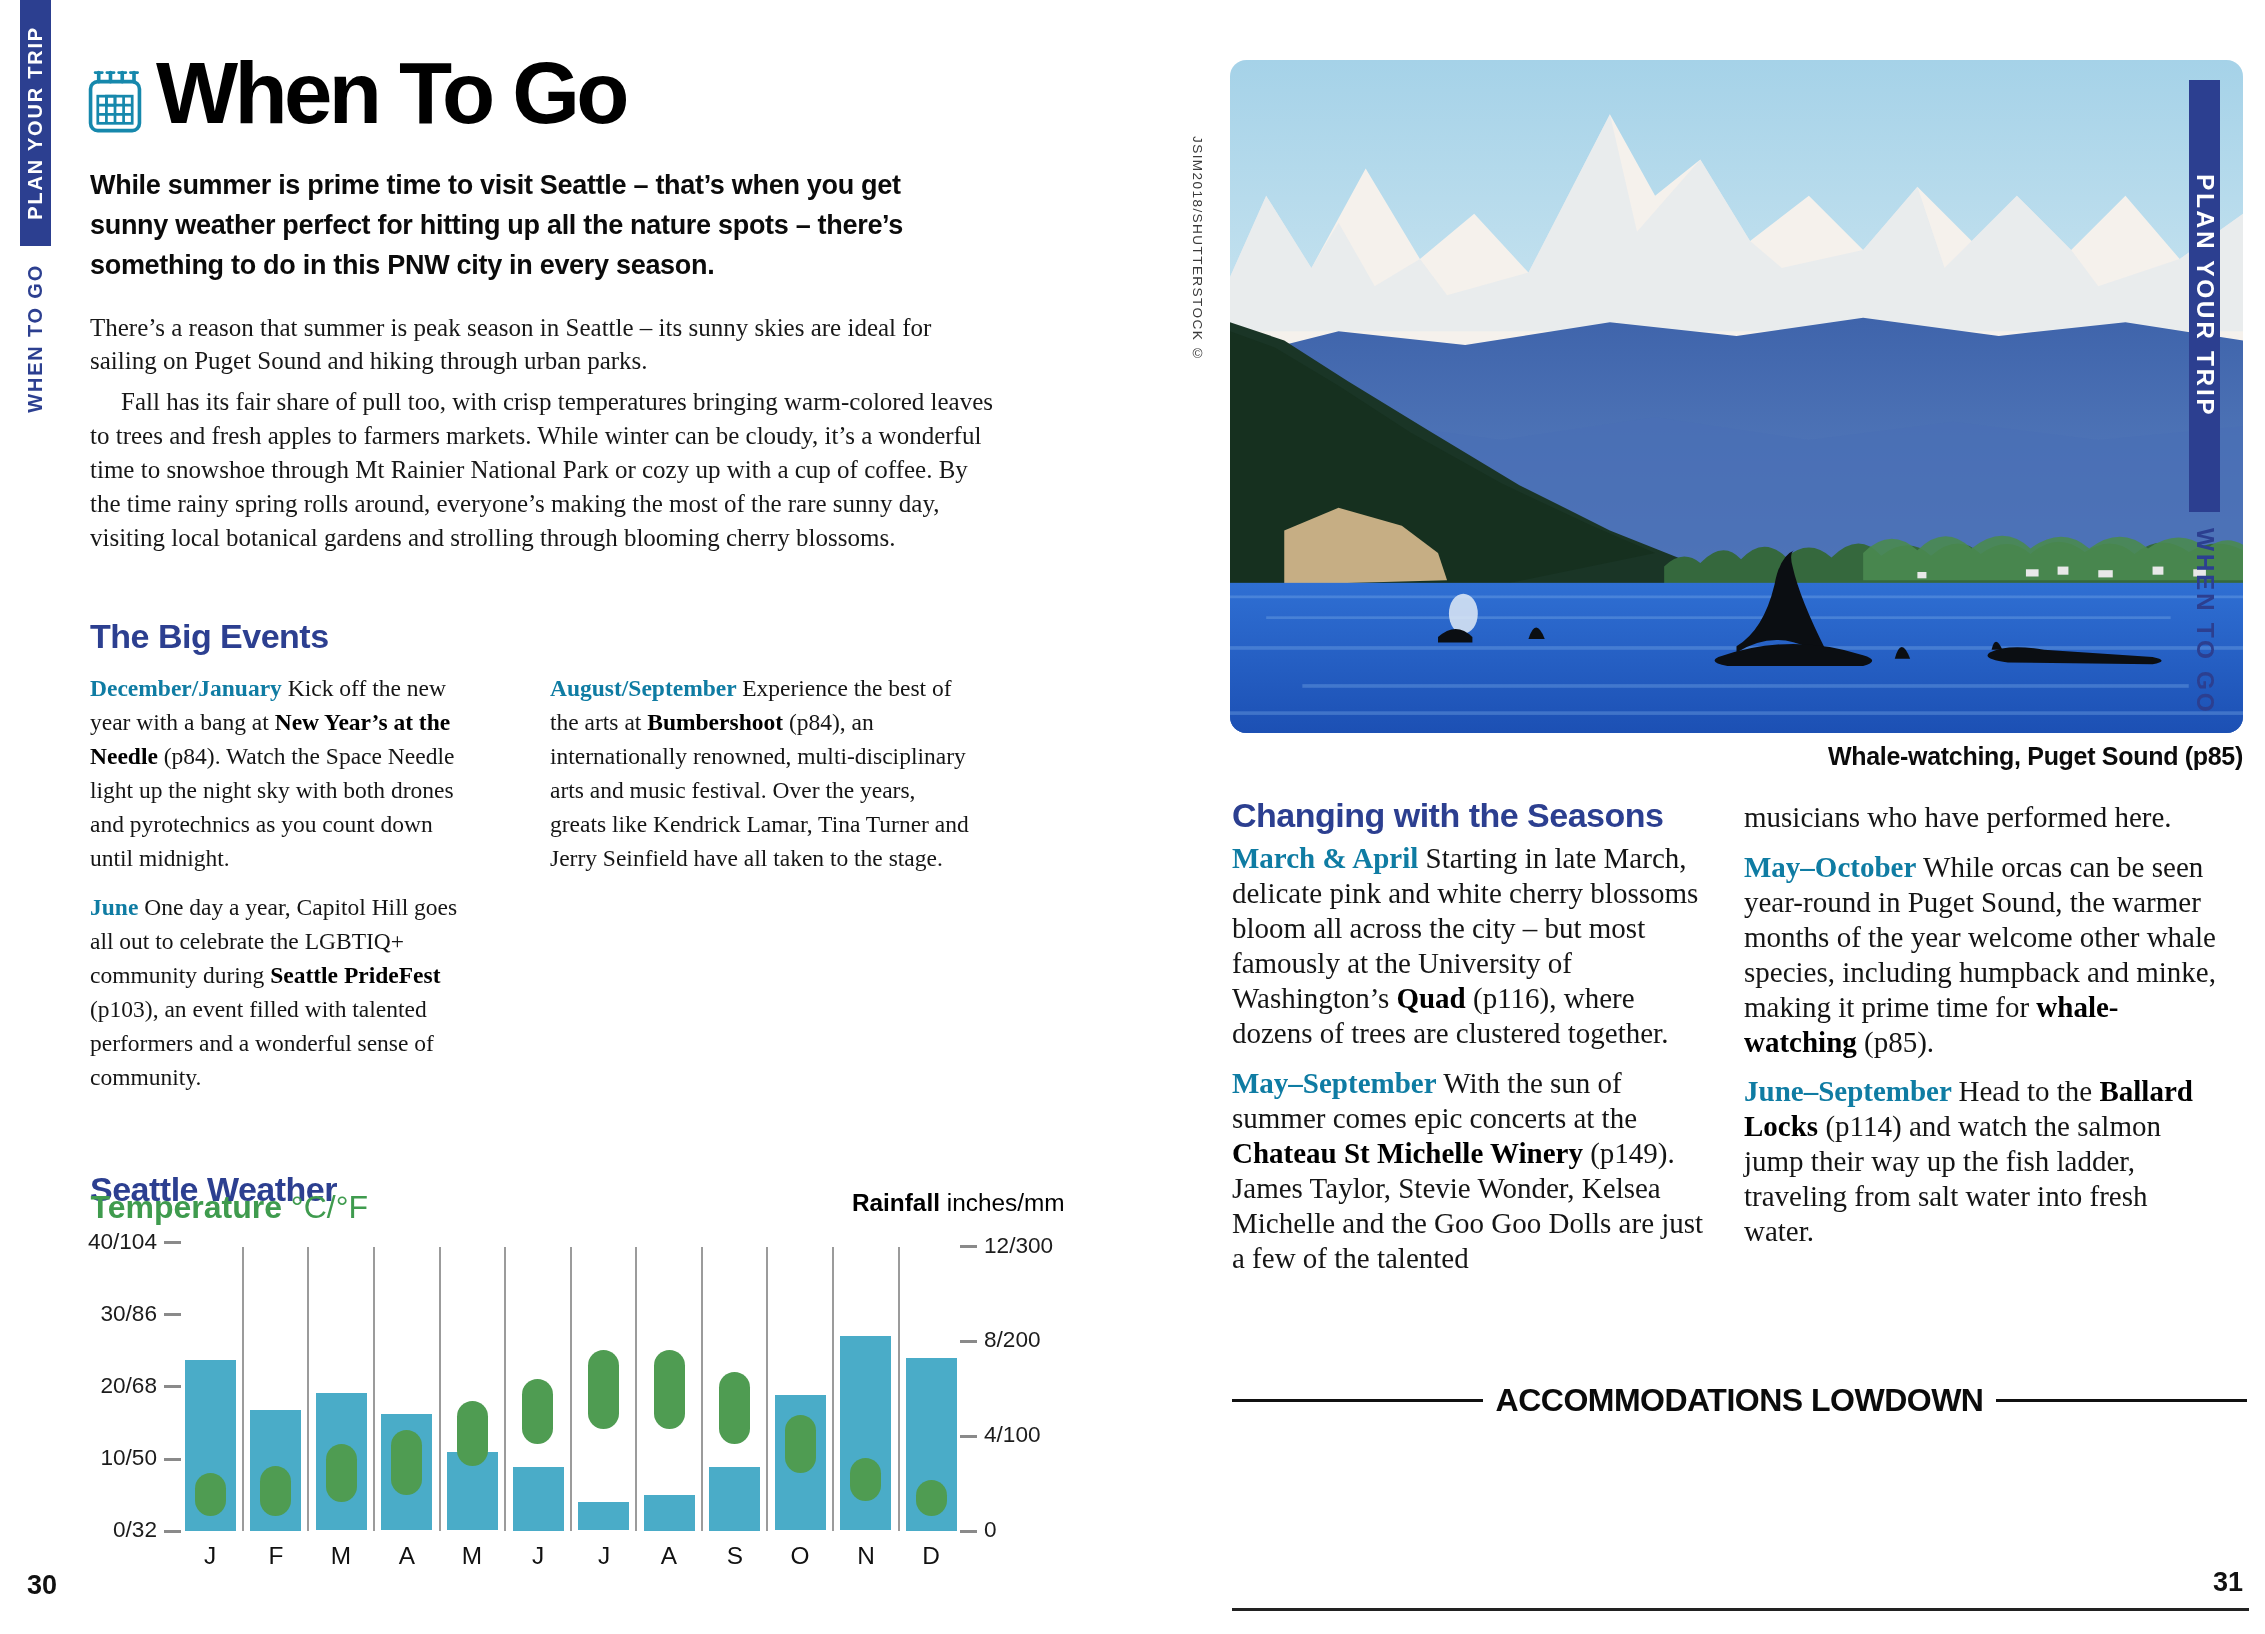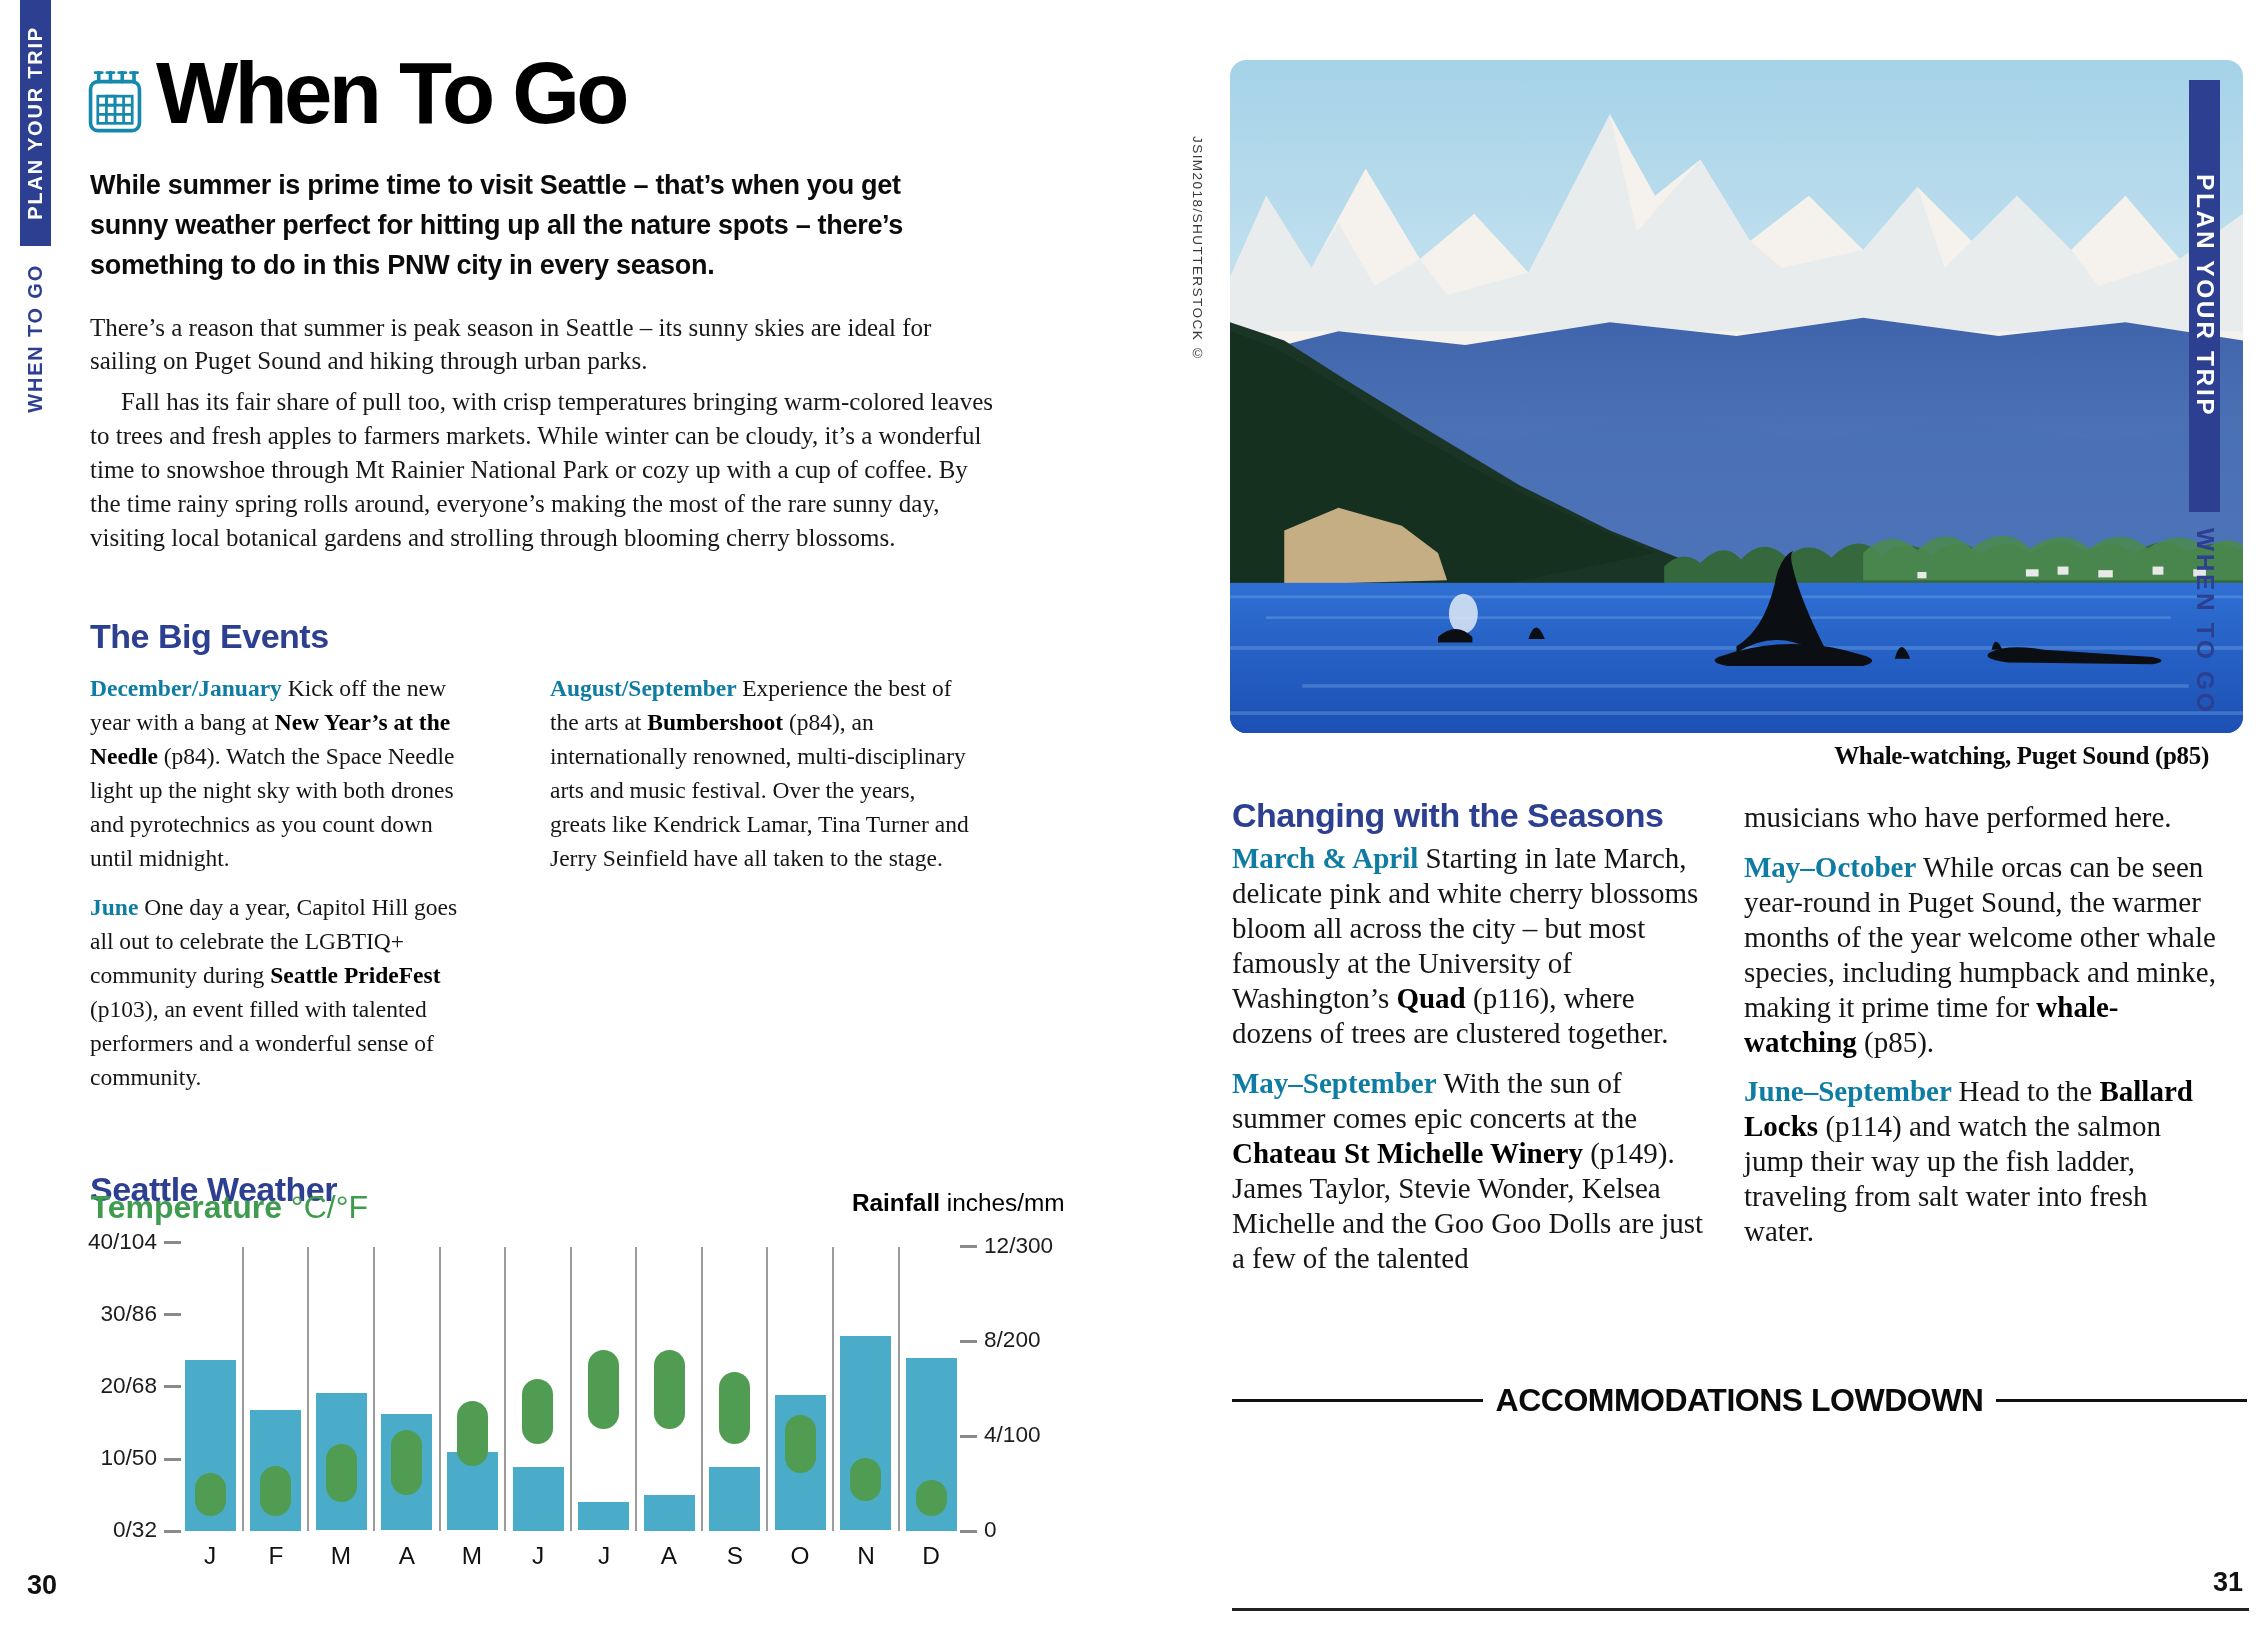--- a/index.html
+++ b/index.html
@@ -219,21 +219,21 @@
     <path d="M230 638 Q250 620 268 638 L268 644 L230 644 Z" fill="#0b0e12"></path>
     <path d="M330 640 Q338 615 348 640 Z" fill="#0b0e12"></path>
     <path d="M560 655 Q600 630 640 650 L660 655 Q630 596 622 560 Q618 545 624 542 Q608 548 602 580 Q590 630 560 648 Z" fill="#0b0e12"></path>
     <path d="M540 660 Q620 632 700 658 Q720 664 700 670 L550 670 Q528 666 540 660 Z" fill="#0b0e12"></path>
     <path d="M735 662 Q742 636 752 662 Z" fill="#0b0e12"></path>
     <path d="M840 655 Q860 645 900 652 L1020 660 Q1040 664 1020 668 L860 666 Q830 662 840 655 Z" fill="#0b0e12"></path>
     <path d="M842 652 Q846 634 854 652 Z" fill="#0b0e12"></path>
   </svg>
 </div>
 <div class="abs credit" style="left:1190px;top:136px;height:362px;">JSIM2018/SHUTTERSTOCK ©</div>
-<div class="abs caption" style="left:1196px;top:742px;width:1013px;font-family:Liberation Serif, serif;">Whale-watching, Puget Sound (p85)</div>
+<div class="abs caption" style="left:1230px;top:742px;width:1013px;">Whale-watching, Puget Sound (p85)</div>
 
 <div class="abs h-blue" style="left:1232px;top:796px;">Changing with the Seasons</div>
 
 <div class="abs" style="left:1232px;top:841px;width:475px;">
   <p class="serif sv"><span class="lead">March &amp; April </span><span>Starting in late March, delicate pink and white cherry blossoms bloom all across the city – but most famously at the University of Washington’s </span><strong>Quad</strong><span> (p116), where dozens of trees are clustered together.</span></p>
   <p class="serif sv"><span class="lead">May–September </span><span>With the sun of summer comes epic concerts at the </span><strong>Chateau St Michelle Winery</strong><span> (p149). James Taylor, Stevie Wonder, Kelsea Michelle and the Goo Goo Dolls are just a few of the talented</span></p>
 </div>
 <div class="abs" style="left:1744px;top:800px;width:475px;">
   <p class="serif sv"><span>musicians who have performed here.</span></p>
   <p class="serif sv"><span class="lead">May–October </span><span>While orcas can be seen year-round in Puget Sound, the warmer months of the year welcome other whale species, including humpback and minke, making it prime time for </span><strong>whale-watching</strong><span> (p85).</span></p>

